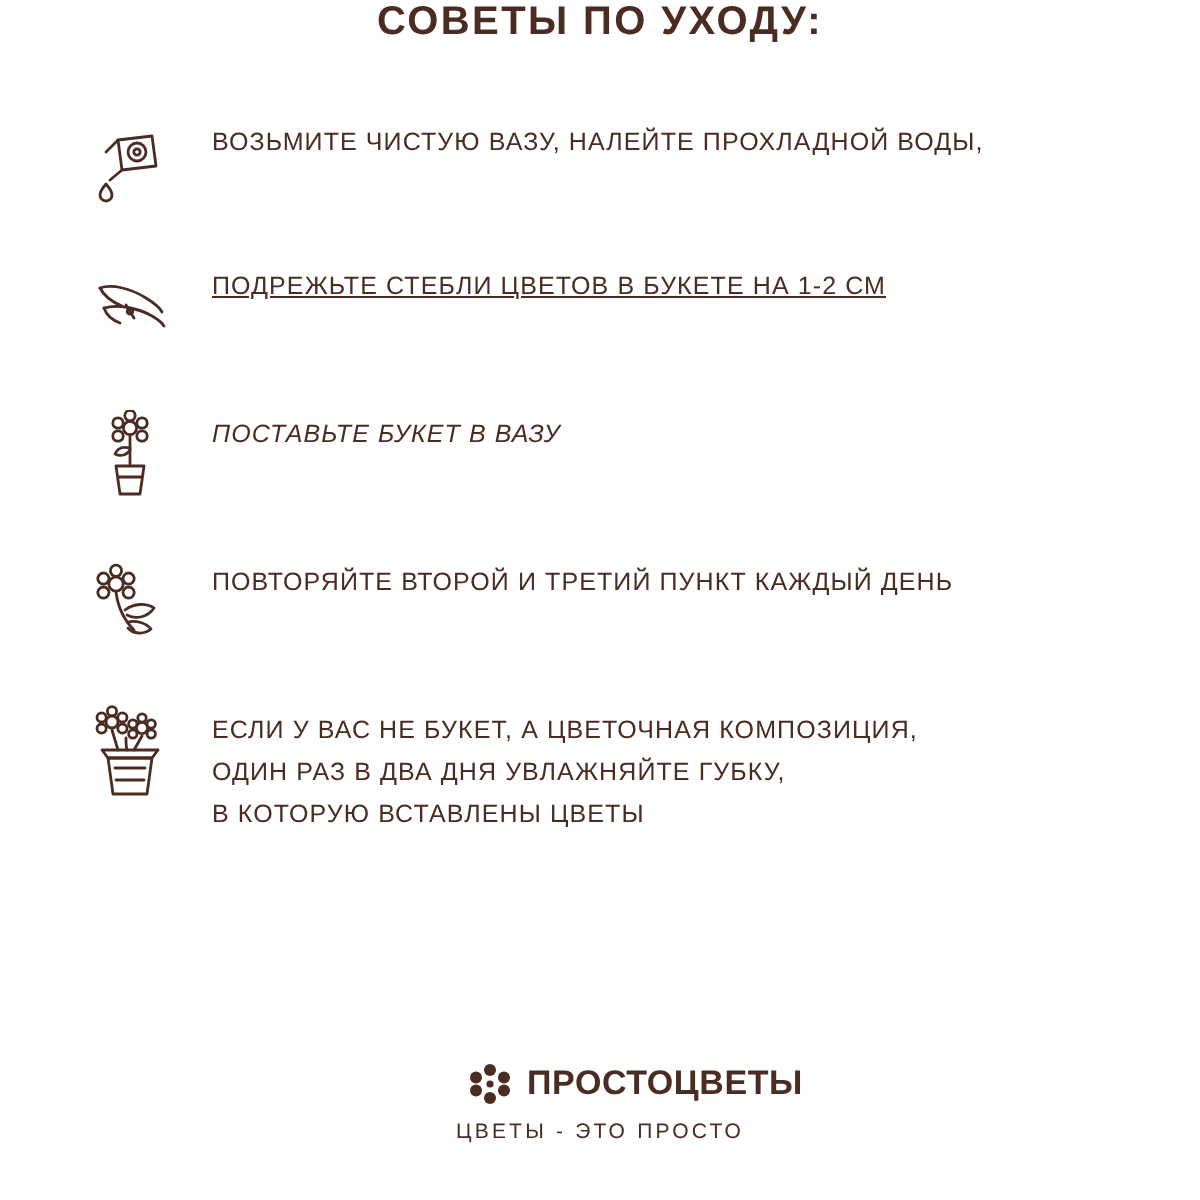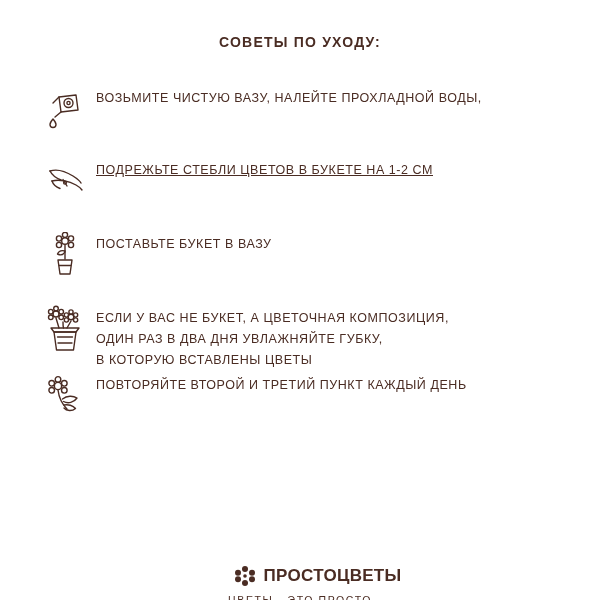--- a/index.html
+++ b/index.html
@@ -16,37 +16,37 @@
   }
   .page {
     position: relative;
     width: 600px;
     height: 600px;
     box-sizing: border-box;
     padding: 0;
   }
   .title {
     text-align: center;
-    font-size: 14px;
+    font-size: 20px;
     font-weight: bold;
     letter-spacing: 1.2px;
     color: #4a2c23;
-    margin-top: 34px;
     margin-bottom: 0;
     text-transform: uppercase;
   }
   .tips {
     margin-top: 34px;
     padding-left: 34px;
     padding-right: 28px;
   }
   .tip {
     display: flex;
     align-items: flex-start;
     margin-bottom: 24px;
+    gap: 10px;
   }
   .tip .icon-wrap {
     flex: 0 0 62px;
     width: 62px;
     height: 52px;
     display: flex;
     align-items: center;
     justify-content: center;
   }
   .tip .tip-text {
@@ -58,21 +58,21 @@
     color: #4a2c23;
     text-transform: uppercase;
   }
   .tip .tip-text .line {
     display: block;
     white-space: nowrap;
   }
   
   .tip-1 { margin-bottom: 20px; }
   .tip-2 { margin-bottom: 22px; text-decoration: underline; }
-  .tip-3 { margin-bottom: 22px; }
+  .tip-3 { margin-bottom: 22px; font-style: italic; }
   .tip-4 { margin-bottom: 22px; }
   .tip-5 { margin-bottom: 0; }
 
   .footer {
     position: absolute;
     left: 0;
     right: 0;
     bottom: 28px;
     text-align: center;
   }
@@ -149,20 +149,39 @@
           <circle cx="12" cy="13" r="2.6"></circle>
           <circle cx="12" cy="6.5" r="2.6"></circle>
           <path d="M18 13 L18 27"></path>
           <path d="M18 19 C14 18 11.5 19.5 10.5 22 C13.5 23.5 16.5 22.5 18 20"></path>
           <path d="M11 28 L25 28 L23 42 L13 42 Z"></path>
           <path d="M12.4 33.5 L23.6 33.5"></path>
         </svg>
       </div>
       <div class="tip-text">
         <span class="line">ПОСТАВЬТЕ БУКЕТ В ВАЗУ</span>
+      </div>
+    </div>
+
+    <div class="tip tip-4">
+      <div class="icon-wrap">
+        <svg width="42" height="44" viewBox="0 0 42 44" fill="none" stroke="#4a2c23" stroke-width="1.4" stroke-linecap="round" stroke-linejoin="round">
+          <circle cx="14" cy="11" r="3.6"></circle>
+          <circle cx="14" cy="4.4" r="2.8"></circle>
+          <circle cx="20.3" cy="8.3" r="2.8"></circle>
+          <circle cx="20.3" cy="15.3" r="2.8"></circle>
+          <circle cx="7.7" cy="15.3" r="2.8"></circle>
+          <circle cx="7.7" cy="8.3" r="2.8"></circle>
+          <path d="M14 15 C15 23 18 29 23 34"></path>
+          <path d="M18.5 24 C23 20.5 29 20.5 33 23 C30 27.5 24 29 19.5 26.5"></path>
+          <path d="M20 30 C24 29 29 30.5 31.5 33.5 C28 36.5 22.5 36 20 33"></path>
+        </svg>
+      </div>
+      <div class="tip-text">
+        <span class="line">ПОВТОРЯЙТЕ ВТОРОЙ И ТРЕТИЙ ПУНКТ КАЖДЫЙ ДЕНЬ</span>
       </div>
     </div>
 
     <div class="tip tip-5">
       <div class="icon-wrap">
         <svg width="44" height="52" viewBox="0 0 44 52" fill="none" stroke="#4a2c23" stroke-width="1.4" stroke-linecap="round" stroke-linejoin="round">
           <circle cx="13" cy="10" r="3"></circle>
           <circle cx="13" cy="4.6" r="2.3"></circle>
           <circle cx="18.2" cy="7.7" r="2.3"></circle>
           <circle cx="18.2" cy="13.3" r="2.3"></circle>
@@ -183,39 +202,20 @@
           <path d="M15 39 L29 39"></path>
         </svg>
       </div>
       <div class="tip-text">
         <span class="line">ЕСЛИ У ВАС НЕ БУКЕТ, А ЦВЕТОЧНАЯ КОМПОЗИЦИЯ,</span>
         <span class="line">ОДИН РАЗ В ДВА ДНЯ УВЛАЖНЯЙТЕ ГУБКУ,</span>
         <span class="line">В КОТОРУЮ ВСТАВЛЕНЫ ЦВЕТЫ</span>
       </div>
     </div>
 
-    <div class="tip tip-4">
-      <div class="icon-wrap">
-        <svg width="42" height="44" viewBox="0 0 42 44" fill="none" stroke="#4a2c23" stroke-width="1.4" stroke-linecap="round" stroke-linejoin="round">
-          <circle cx="14" cy="11" r="3.6"></circle>
-          <circle cx="14" cy="4.4" r="2.8"></circle>
-          <circle cx="20.3" cy="8.3" r="2.8"></circle>
-          <circle cx="20.3" cy="15.3" r="2.8"></circle>
-          <circle cx="7.7" cy="15.3" r="2.8"></circle>
-          <circle cx="7.7" cy="8.3" r="2.8"></circle>
-          <path d="M14 15 C15 23 18 29 23 34"></path>
-          <path d="M18.5 24 C23 20.5 29 20.5 33 23 C30 27.5 24 29 19.5 26.5"></path>
-          <path d="M20 30 C24 29 29 30.5 31.5 33.5 C28 36.5 22.5 36 20 33"></path>
-        </svg>
-      </div>
-      <div class="tip-text">
-        <span class="line">ПОВТОРЯЙТЕ ВТОРОЙ И ТРЕТИЙ ПУНКТ КАЖДЫЙ ДЕНЬ</span>
-      </div>
-    </div>
-
   </div>
 
   <div class="footer">
     <div class="brand-row">
       <span>
         <svg width="22" height="22" viewBox="0 0 22 22" fill="#4a2c23">
           <circle cx="11" cy="4" r="3"></circle>
           <circle cx="18" cy="7.8" r="3"></circle>
           <circle cx="18" cy="14.2" r="3"></circle>
           <circle cx="11" cy="18" r="3"></circle>

